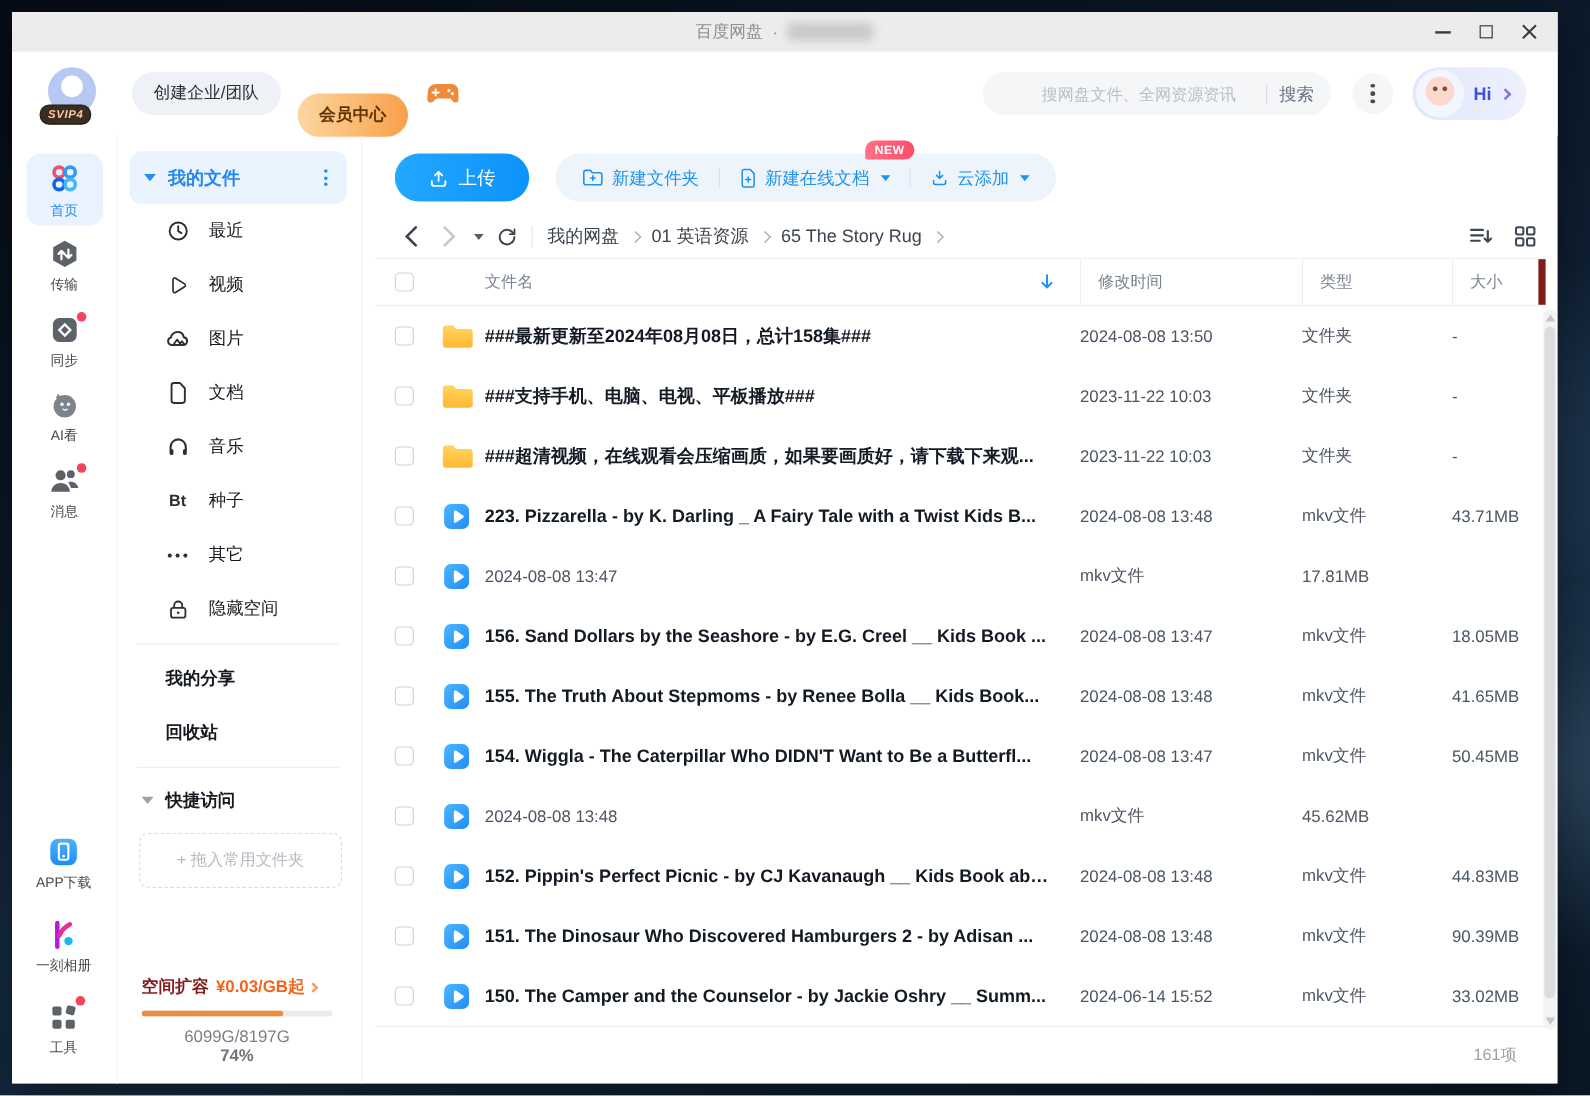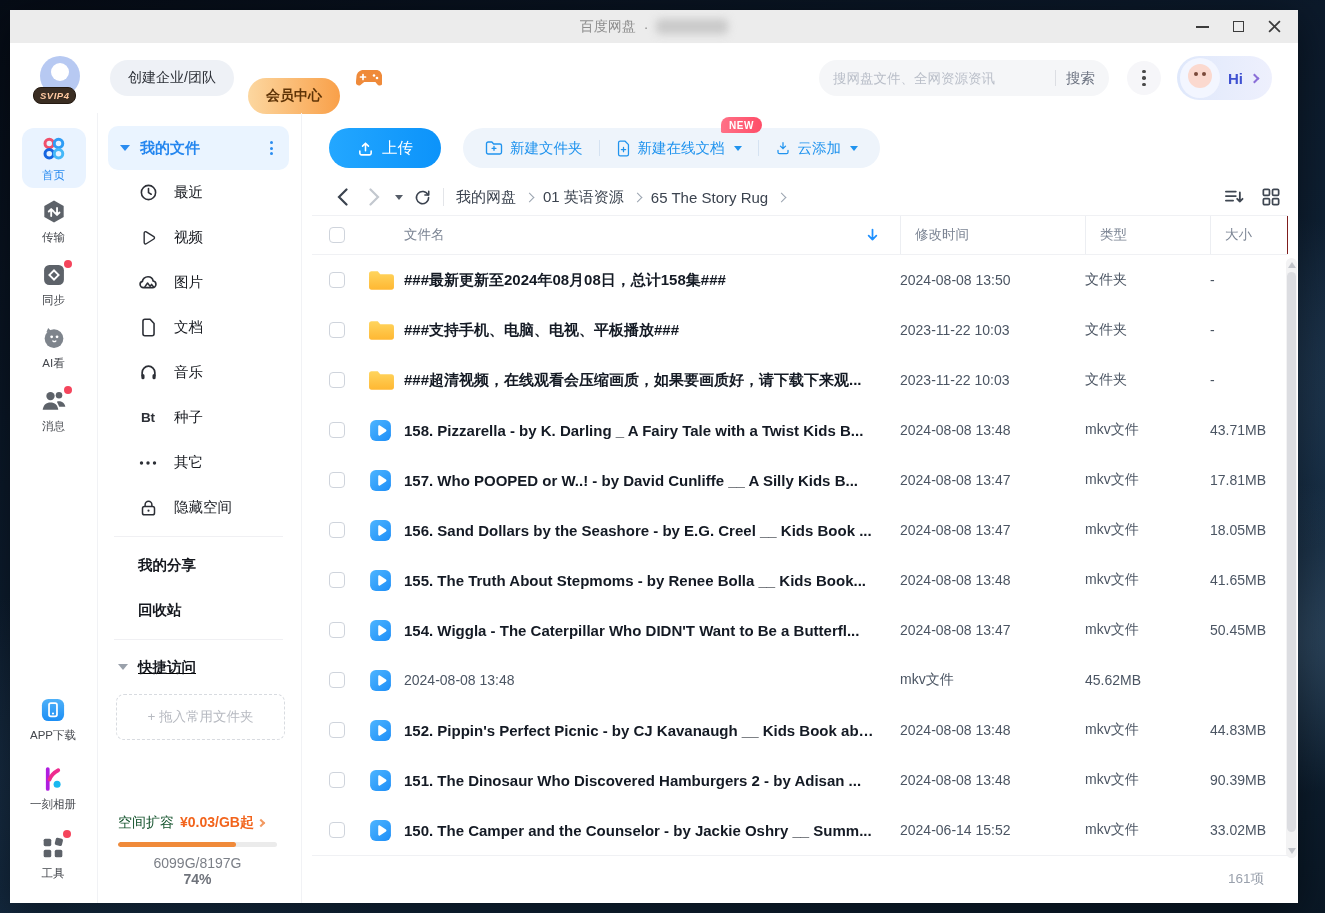--- a/index.html
+++ b/index.html
@@ -37,21 +37,21 @@
   .svipbadge { position:absolute; left:-7px; bottom:-4px; background:#3a2d22; color:#ffc9a1;
     font-size:9.5px; font-weight:bold; font-style:italic; padding:2px 6px; border-radius:8px; letter-spacing:.5px; border:1px solid #241a12;}
   .hbtn { height:36px; border-radius:18px; display:flex; align-items:center; padding:0 18px; font-size:14px; cursor:pointer; }
   .btn-team { background:#eef1f6; color:#2b2f36; margin-left:26px; }
   .btn-vip { background:linear-gradient(90deg,#fcd7a0,#f9a049); color:#5f3407; font-weight:bold; margin-left:14px;margin-top:35px; }
   .gamepad { margin-left:16px; cursor:pointer; display:flex; }
 
   .hright { margin-left:auto; display:flex; align-items:center; margin-right:26px; }
   .searchbox { width:290px; height:36px; background:#f5f6f8; border-radius:18px; display:flex; align-items:center; padding:0 14px; }
   .searchbox input { border:none; outline:none; background:transparent; flex:1; font-size:13.5px; color:#444;
-    font-family:"Liberation Sans","DejaVu Sans",sans-serif; }
+    font-family:"Liberation Sans","DejaVu Sans",sans-serif;margin-left:35px; }
   .searchbox input::placeholder { color:#b9bec8; }
   .searchdiv { width:1px; height:16px; background:#dcdee3; margin:0 10px; }
   .searchgo { color:#6b7280; font-size:14.5px; cursor:pointer; }
   .dotsmenu { margin-left:18px; width:34px; height:34px; border-radius:50%; background:#f6f6f9;
     display:flex; flex-direction:column; align-items:center; justify-content:center; gap:3px; cursor:pointer; }
   .dotsmenu i { width:3.5px; height:3.5px; border-radius:50%; background:#4a4a4a; }
   .userpill { margin-left:16px; height:44px; border-radius:22px; padding:3px 14px 3px 3px;
     background:linear-gradient(90deg,#dfe8fb,#eef0fd); display:flex; align-items:center; gap:8px; cursor:pointer; }
   .astro { width:40px; height:40px; border-radius:50%; background:#f3f6ff; position:relative; overflow:hidden; }
   .astro:before { content:""; position:absolute; left:8px; top:6px; width:24px; height:24px; border-radius:50%; background:#fbd9cf; }
@@ -79,27 +79,27 @@
   .tri-down.gray { border-top-color:#9aa1ab; }
   .myfiles .lbl { color:#2486ef; font-weight:bold; font-size:15px; margin-left:10px; }
   .myfiles .more { margin-left:auto; display:flex; flex-direction:column; gap:2.5px; padding:4px; cursor:pointer; }
   .myfiles .more i { width:3px; height:3px; border-radius:50%; background:#2a8cf0; }
   .navitem { height:45px; display:flex; align-items:center; padding-left:30px; cursor:pointer; border-radius:8px; }
   .navitem .nico { width:20px; display:flex; justify-content:center; color:#2c2f36; font-weight:bold; }
   .navitem .nlabel { margin-left:16px; font-size:14.5px; color:#16191f; }
   .navdiv { height:1px; background:#f0f0f3; margin:6px 6px; }
   .navitem.plain { padding-left:30px; font-weight:bold; }
   .navitem.plain .nlabel { margin-left:0; font-weight:bold; font-size:14.5px; }
-  .quickrow { height:42px; display:flex; align-items:center; padding-left:10px; gap:10px; cursor:pointer;text-decoration:underline; }
+  .quickrow { height:42px; display:flex; align-items:center; padding-left:10px; gap:10px; cursor:pointer; }
   .quickrow .nlabel { font-weight:bold; font-size:14.5px; color:#16191f; }
   .dropbox { margin:6px 4px 0 8px; height:46px; border:1.5px dashed #d8dbe0; border-radius:8px;
     display:flex; align-items:center; justify-content:center; color:#b7bac1; font-size:13.5px; cursor:pointer; }
   .storage { position:absolute; left:20px; right:24px; bottom:16px; }
   .storow1 { display:flex; align-items:center; font-size:14px; cursor:pointer; }
-  .sto-label { color:#14532d; font-weight:normal; }
+  .sto-label { color:#7f1d1d; font-weight:bold; }
   .sto-price { color:#f2641c; font-weight:bold; margin-left:6px; }
   .sto-arrow { width:6px; height:6px; border-right:2px solid #f29a62; border-top:2px solid #f29a62; transform:rotate(45deg); margin-left:4px; }
   .stobar { margin-top:10px; height:5px; border-radius:3px; background:#ebebeb; overflow:hidden; }
   .stofill { height:100%; border-radius:3px; background:#f08a3a; }
   .storow2 { margin-top:8px; display:flex; align-items:center; justify-content:space-between;
     color:#7b7f87; font-size:14px;flex-direction:column; }
   .sto-pct { font-weight:bold; color:#6f737b; }
 
   
   .main { flex:1; position:relative; min-width:0; }
@@ -523,21 +523,21 @@
                   <path d="M6 1.5v11m0 0L1.8 8.3M6 12.5l4.2-4.2" stroke="#1e90ff" stroke-width="1.9" fill="none" stroke-linecap="round" stroke-linejoin="round"></path>
                 </svg>
             </span>
           </div>
           <div class="th sep">
               <span>修改时间</span>
             </div>
           <div class="th sep">
               <span>类型</span>
             </div>
-          <div class="th sep" style="border-right:1px solid #7f1d1d;">
+          <div class="th sep" style="border-right:6px solid #7f1d1d;">
               <span>大小</span>
             </div>
         </div>
 
         <div class="rows">
 
           <div class="trow">
             <span class="cb"></span>
             <span class="ficon">
                 <svg width="27" height="23" viewBox="0 0 26 22">
@@ -577,35 +577,34 @@
           </div>
 
           <div class="trow">
             <span class="cb"></span>
             <span class="ficon">
                 <svg width="25" height="25" viewBox="0 0 24 24">
                   <rect x="2" y="2" width="20" height="20" rx="5.5" fill="url(#gVideo)"></rect>
                   <path d="M9.8 8.1v7.8c0 .85.95 1.35 1.65.9l5.8-3.9c.62-.42.62-1.38 0-1.8l-5.8-3.9c-.7-.45-1.65.05-1.65.9z" fill="#fff"></path>
                 </svg>
               </span>
-            <span class="fname">158. Pizzarella - by K. Darling _ A Fairy Tale with a Twist Kids B...</span>
+            <span class="fname">223. Pizzarella - by K. Darling _ A Fairy Tale with a Twist Kids B...</span>
             <span class="fmeta">2024-08-08 13:48</span>
             <span class="fmeta">mkv文件</span>
             <span class="fmeta">43.71MB</span>
           </div>
 
           <div class="trow">
             <span class="cb"></span>
             <span class="ficon">
                 <svg width="25" height="25" viewBox="0 0 24 24">
                   <rect x="2" y="2" width="20" height="20" rx="5.5" fill="url(#gVideo)"></rect>
                   <path d="M9.8 8.1v7.8c0 .85.95 1.35 1.65.9l5.8-3.9c.62-.42.62-1.38 0-1.8l-5.8-3.9c-.7-.45-1.65.05-1.65.9z" fill="#fff"></path>
                 </svg>
               </span>
-            <span class="fname">157. Who POOPED or W..! - by David Cunliffe __ A Silly Kids B...</span>
             <span class="fmeta">2024-08-08 13:47</span>
             <span class="fmeta">mkv文件</span>
             <span class="fmeta">17.81MB</span>
           </div>
 
           <div class="trow">
             <span class="cb"></span>
             <span class="ficon">
                 <svg width="25" height="25" viewBox="0 0 24 24">
                   <rect x="2" y="2" width="20" height="20" rx="5.5" fill="url(#gVideo)"></rect>

